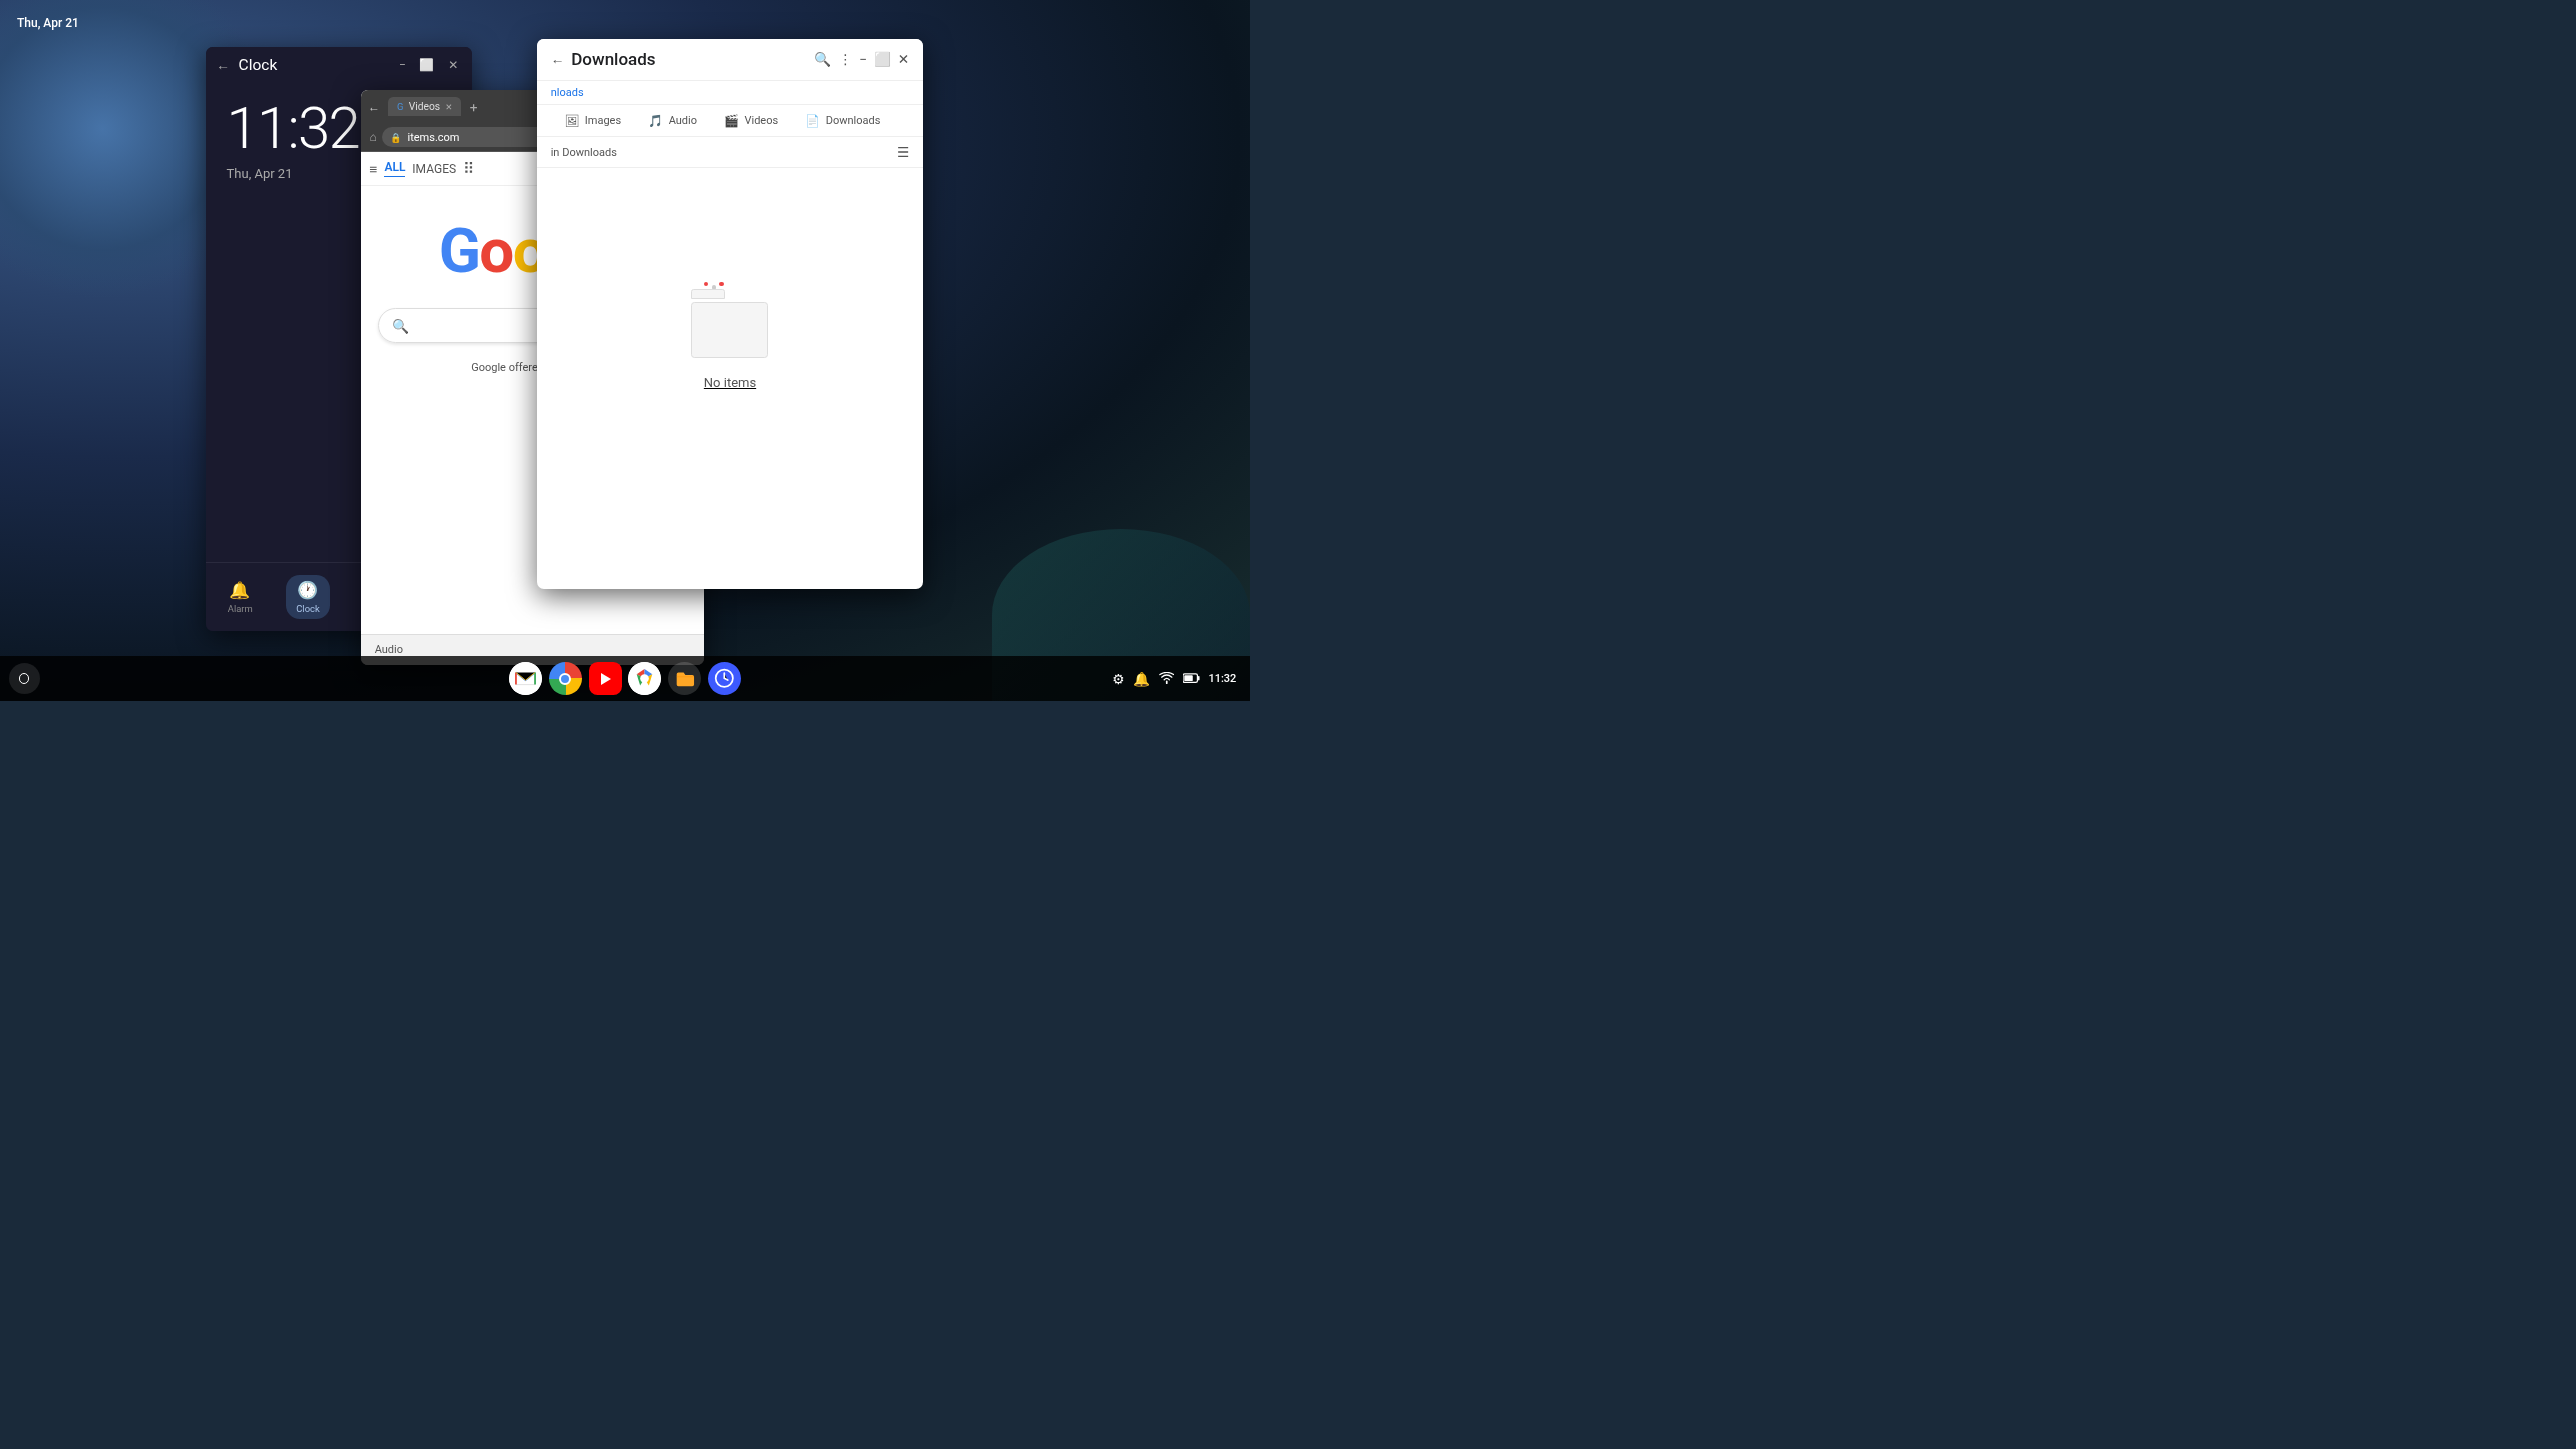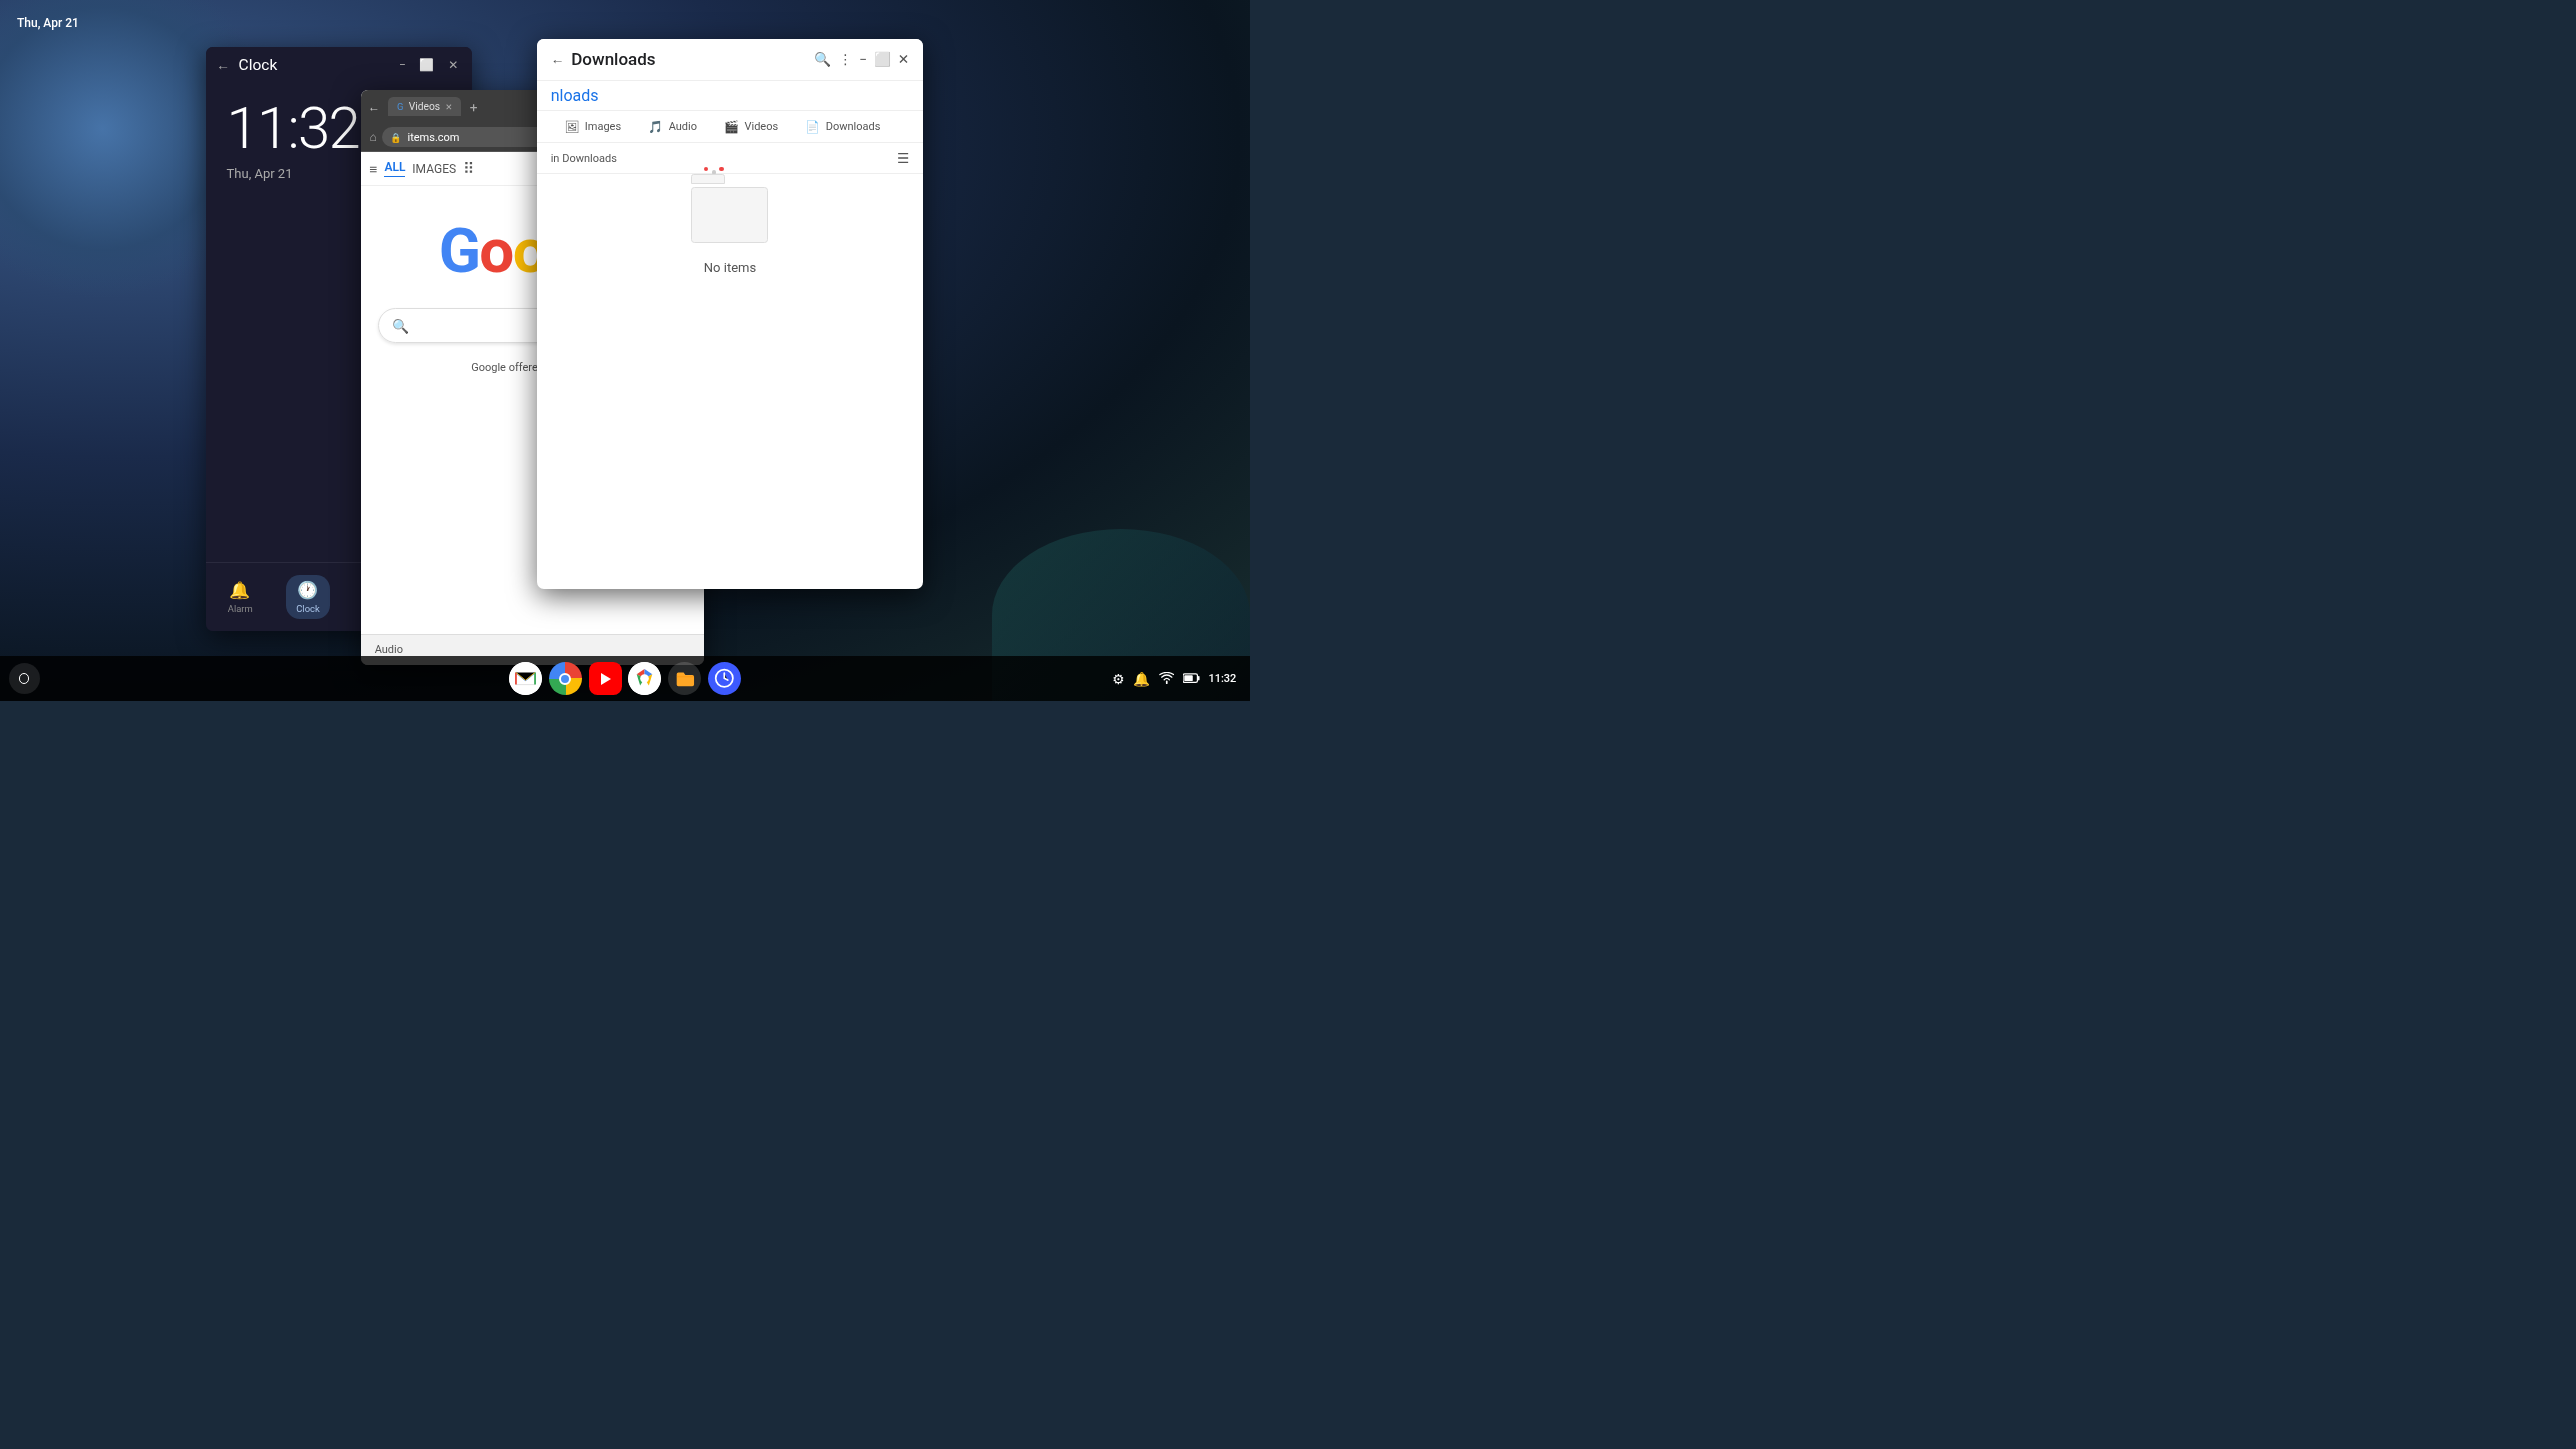--- a/index.html
+++ b/index.html
@@ -392,21 +392,21 @@
       gap: 6.9px;
       align-items: center;
     }
     .downloads-win-controls span {
       color: #555;
       font-size: 13.7px;
       cursor: pointer;
     }
     .downloads-breadcrumb {
       padding: 5.2px 13.7px;
-      font-size: 16px;
+      font-size: 11px;
       color: #1a73e8;
       border-bottom: 0.9px solid #eee;
     }
     .downloads-tabs {
       display: flex;
       gap: 0;
       padding: 0 13.7px;
       border-bottom: 0.9px solid #eee;
       overflow-x: auto;
     }
@@ -434,23 +434,24 @@
     }
     .downloads-list-icon {
       color: #555;
       font-size: 13.7px;
       cursor: pointer;
     }
     .downloads-empty {
       display: flex;
       flex-direction: column;
       align-items: center;
-      justify-content: flex-start;
+      justify-content: center;
       height: 343px;
       gap: 17px;
+      text-decoration: underline;
     }
     .empty-folder-icon {
       position: relative;
       width: 86px;
       height: 69px;
     }
     .folder-body {
       width: 77px;
       height: 56px;
       background: #f5f5f5;

